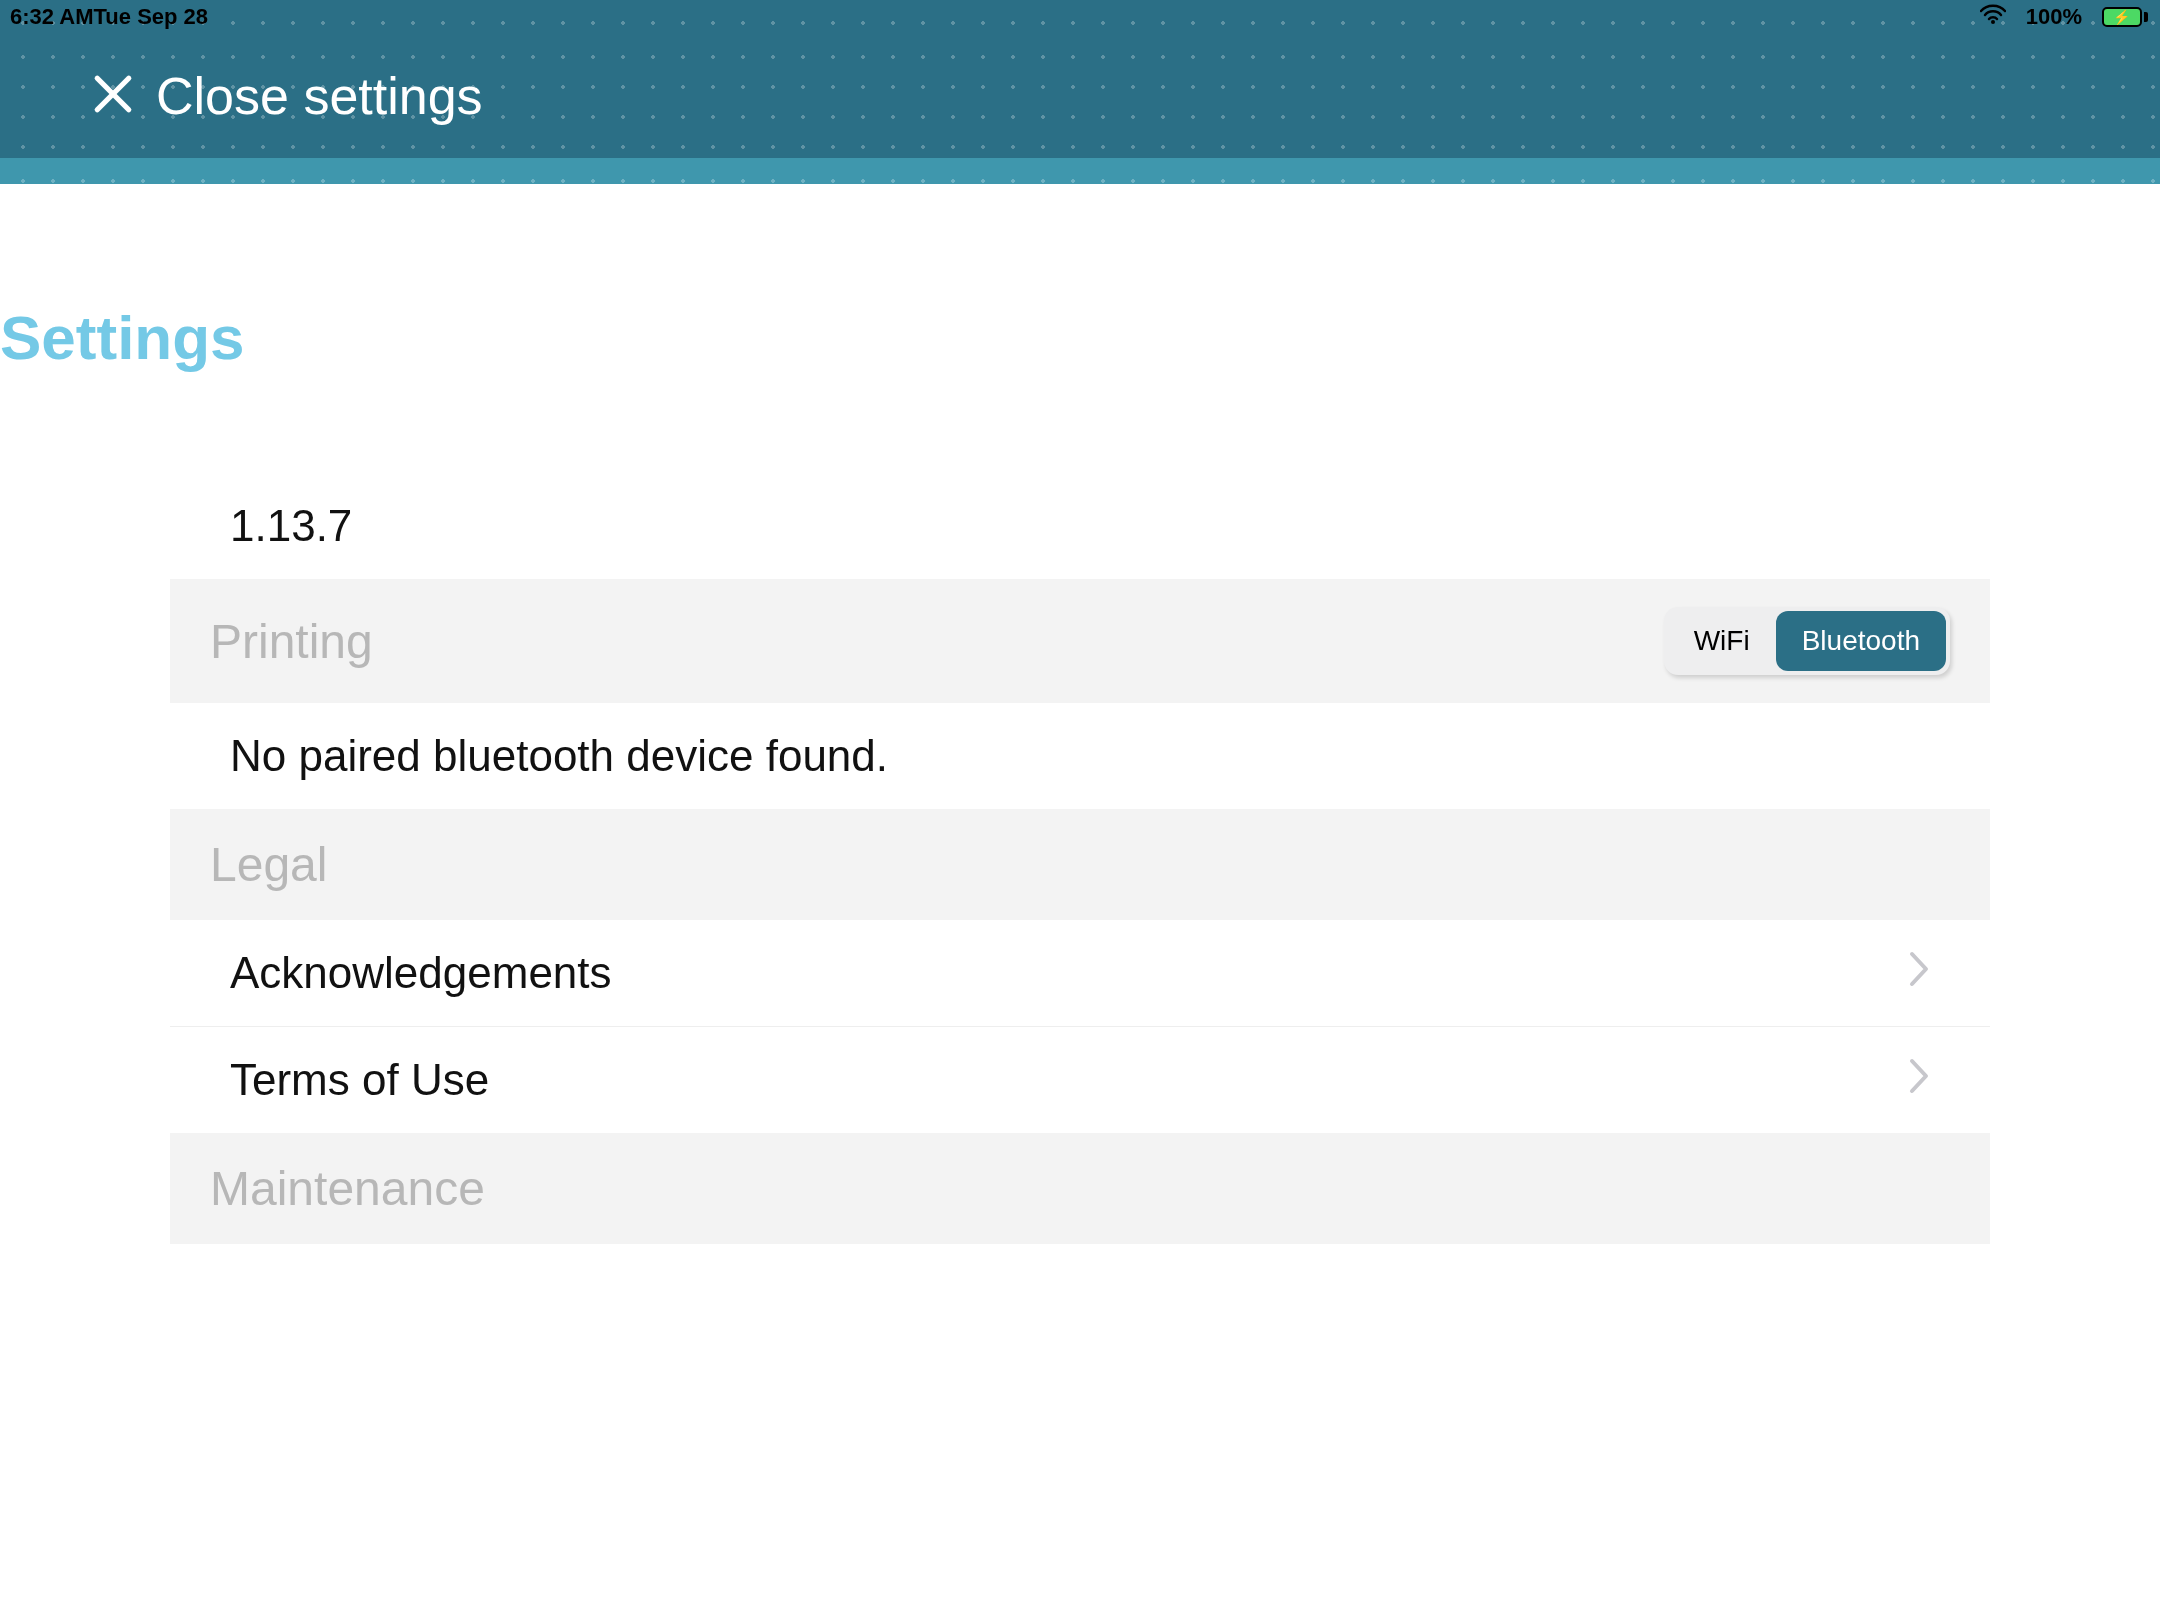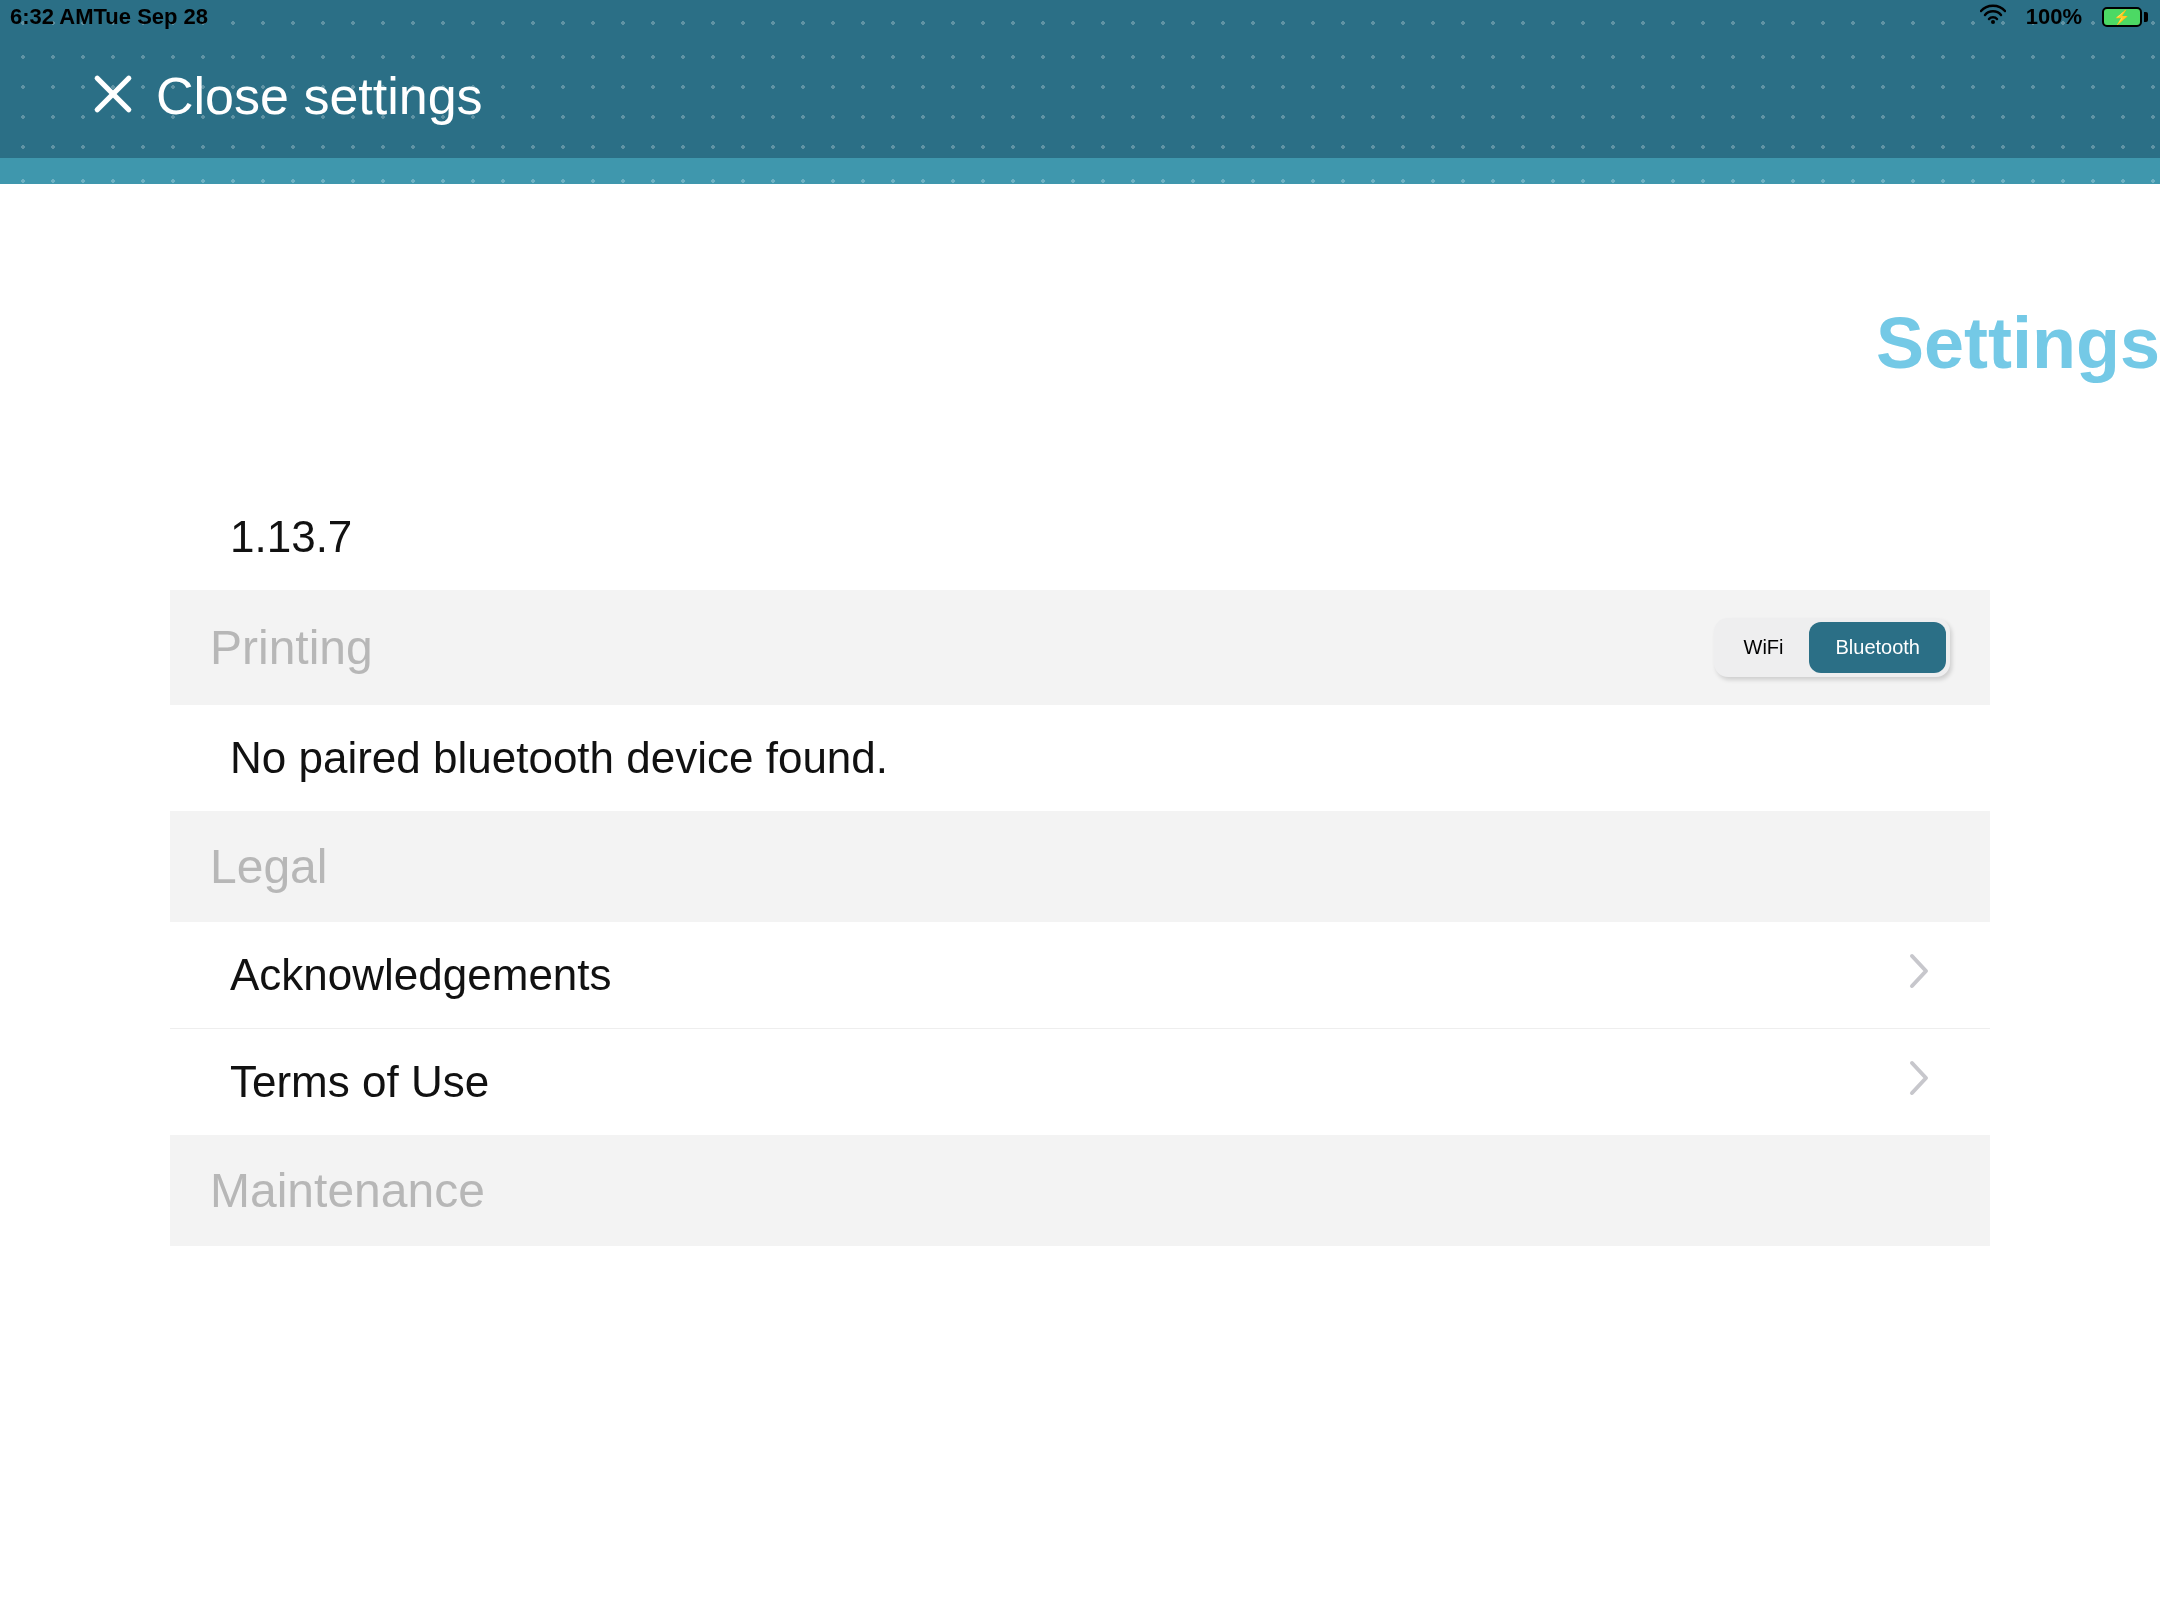--- a/index.html
+++ b/index.html
@@ -46,22 +46,22 @@
   .close-text { font-size: 52px; font-weight: 400; color: #fff; }
 
   
   .accent-strip { width:100%; height:26px; background:#3f97ad; }
 
   
   .dotted { background-image: radial-gradient(rgba(255,255,255,0.25) 2px, transparent 2px); background-size: 30px 30px; background-position: 8px 8px; }
 
   
   .page-title {
-    text-align: right;
-    font-size: 72px;
+    text-align: left;
+    font-size: 62px;
     font-weight: 700;
     color: #74c9e6;
     margin-top: 118px;
     margin-bottom: 100px;
   }
 
   
   .settings {
     width: 1820px;
     margin: 0 auto;
@@ -95,21 +95,21 @@
 
   
   .seg {
     display:flex;
     background:#eeeeef;
     border-radius: 14px;
     padding: 4px;
     box-shadow: 2px 3px 4px rgba(0,0,0,0.15);
   }
   .seg-item {
-    font-size: 20px;
+    font-size: 28px;
     padding: 14px 26px;
     border-radius: 12px;
     color:#000;
     font-weight:500;
     cursor:pointer;
   }
   .seg-item.active {
     background:#2b6f86;
     color:#fff;
   }

